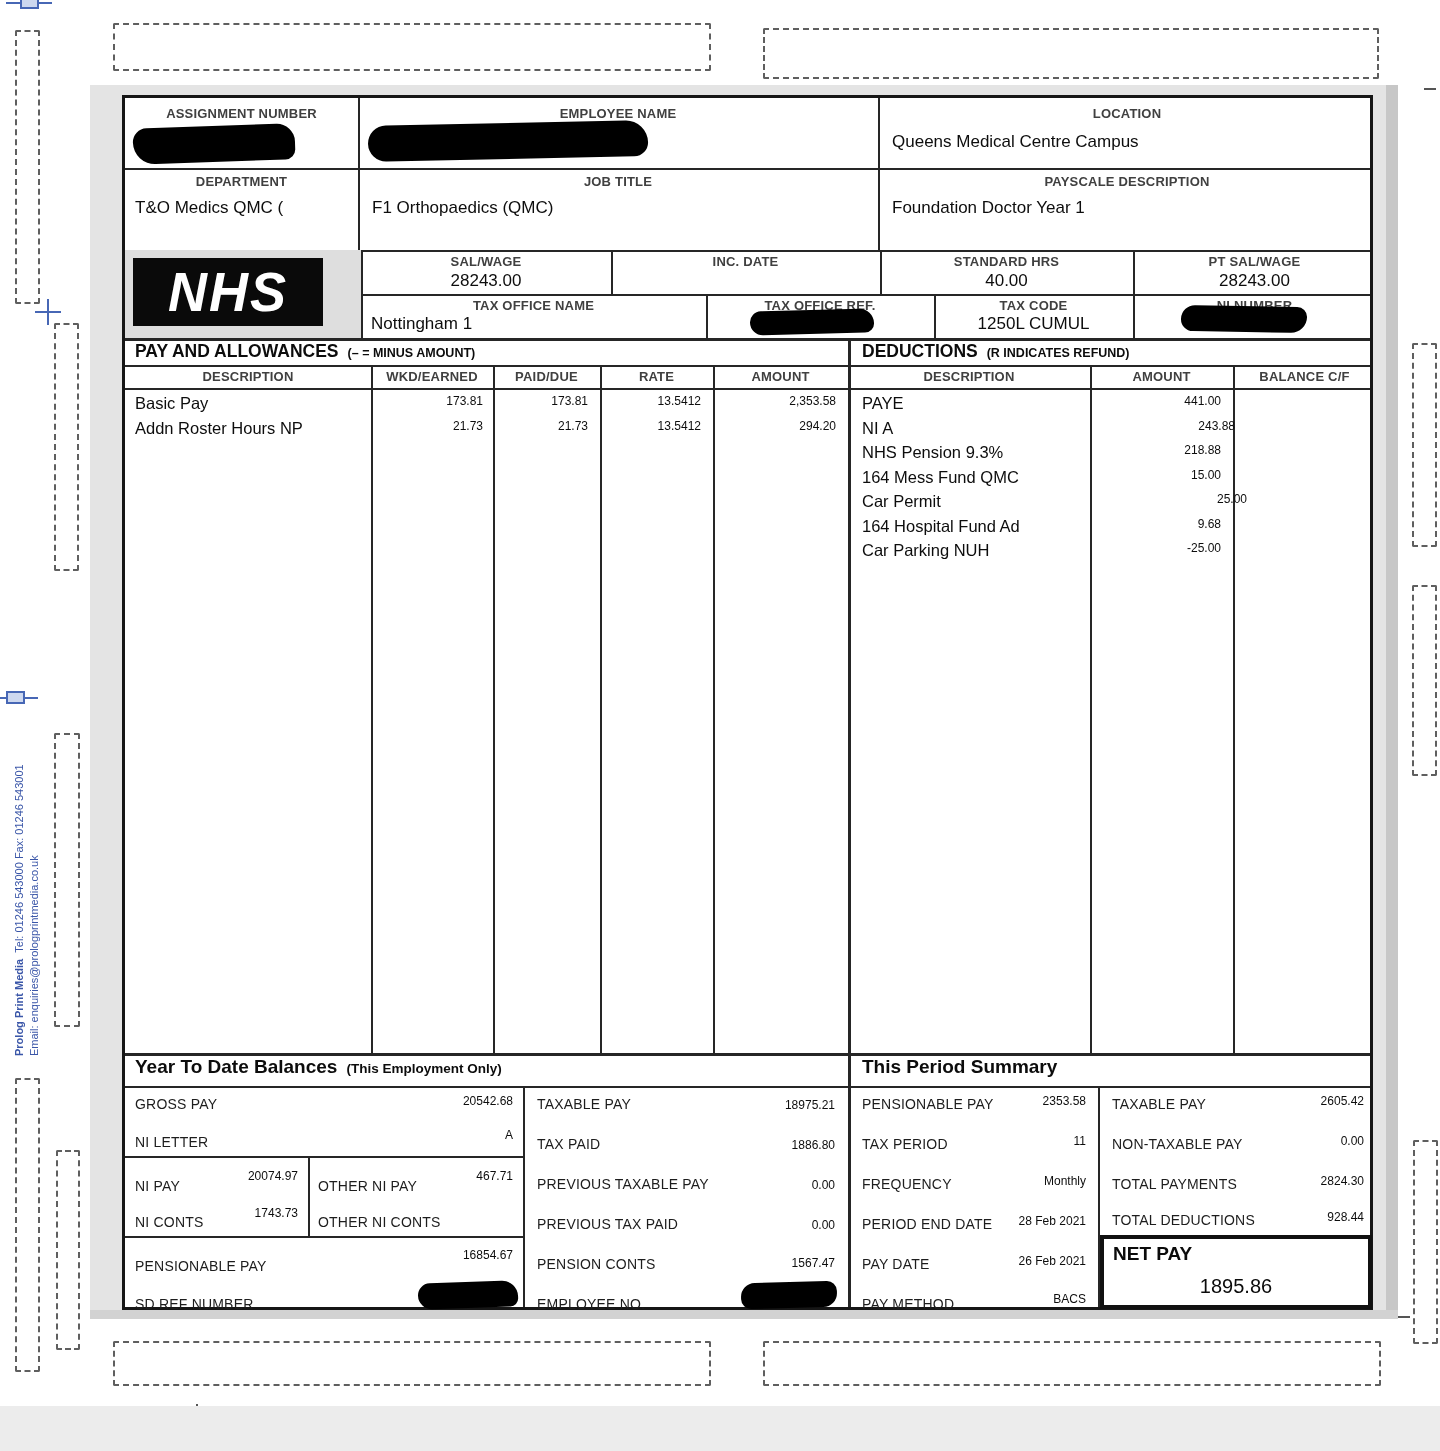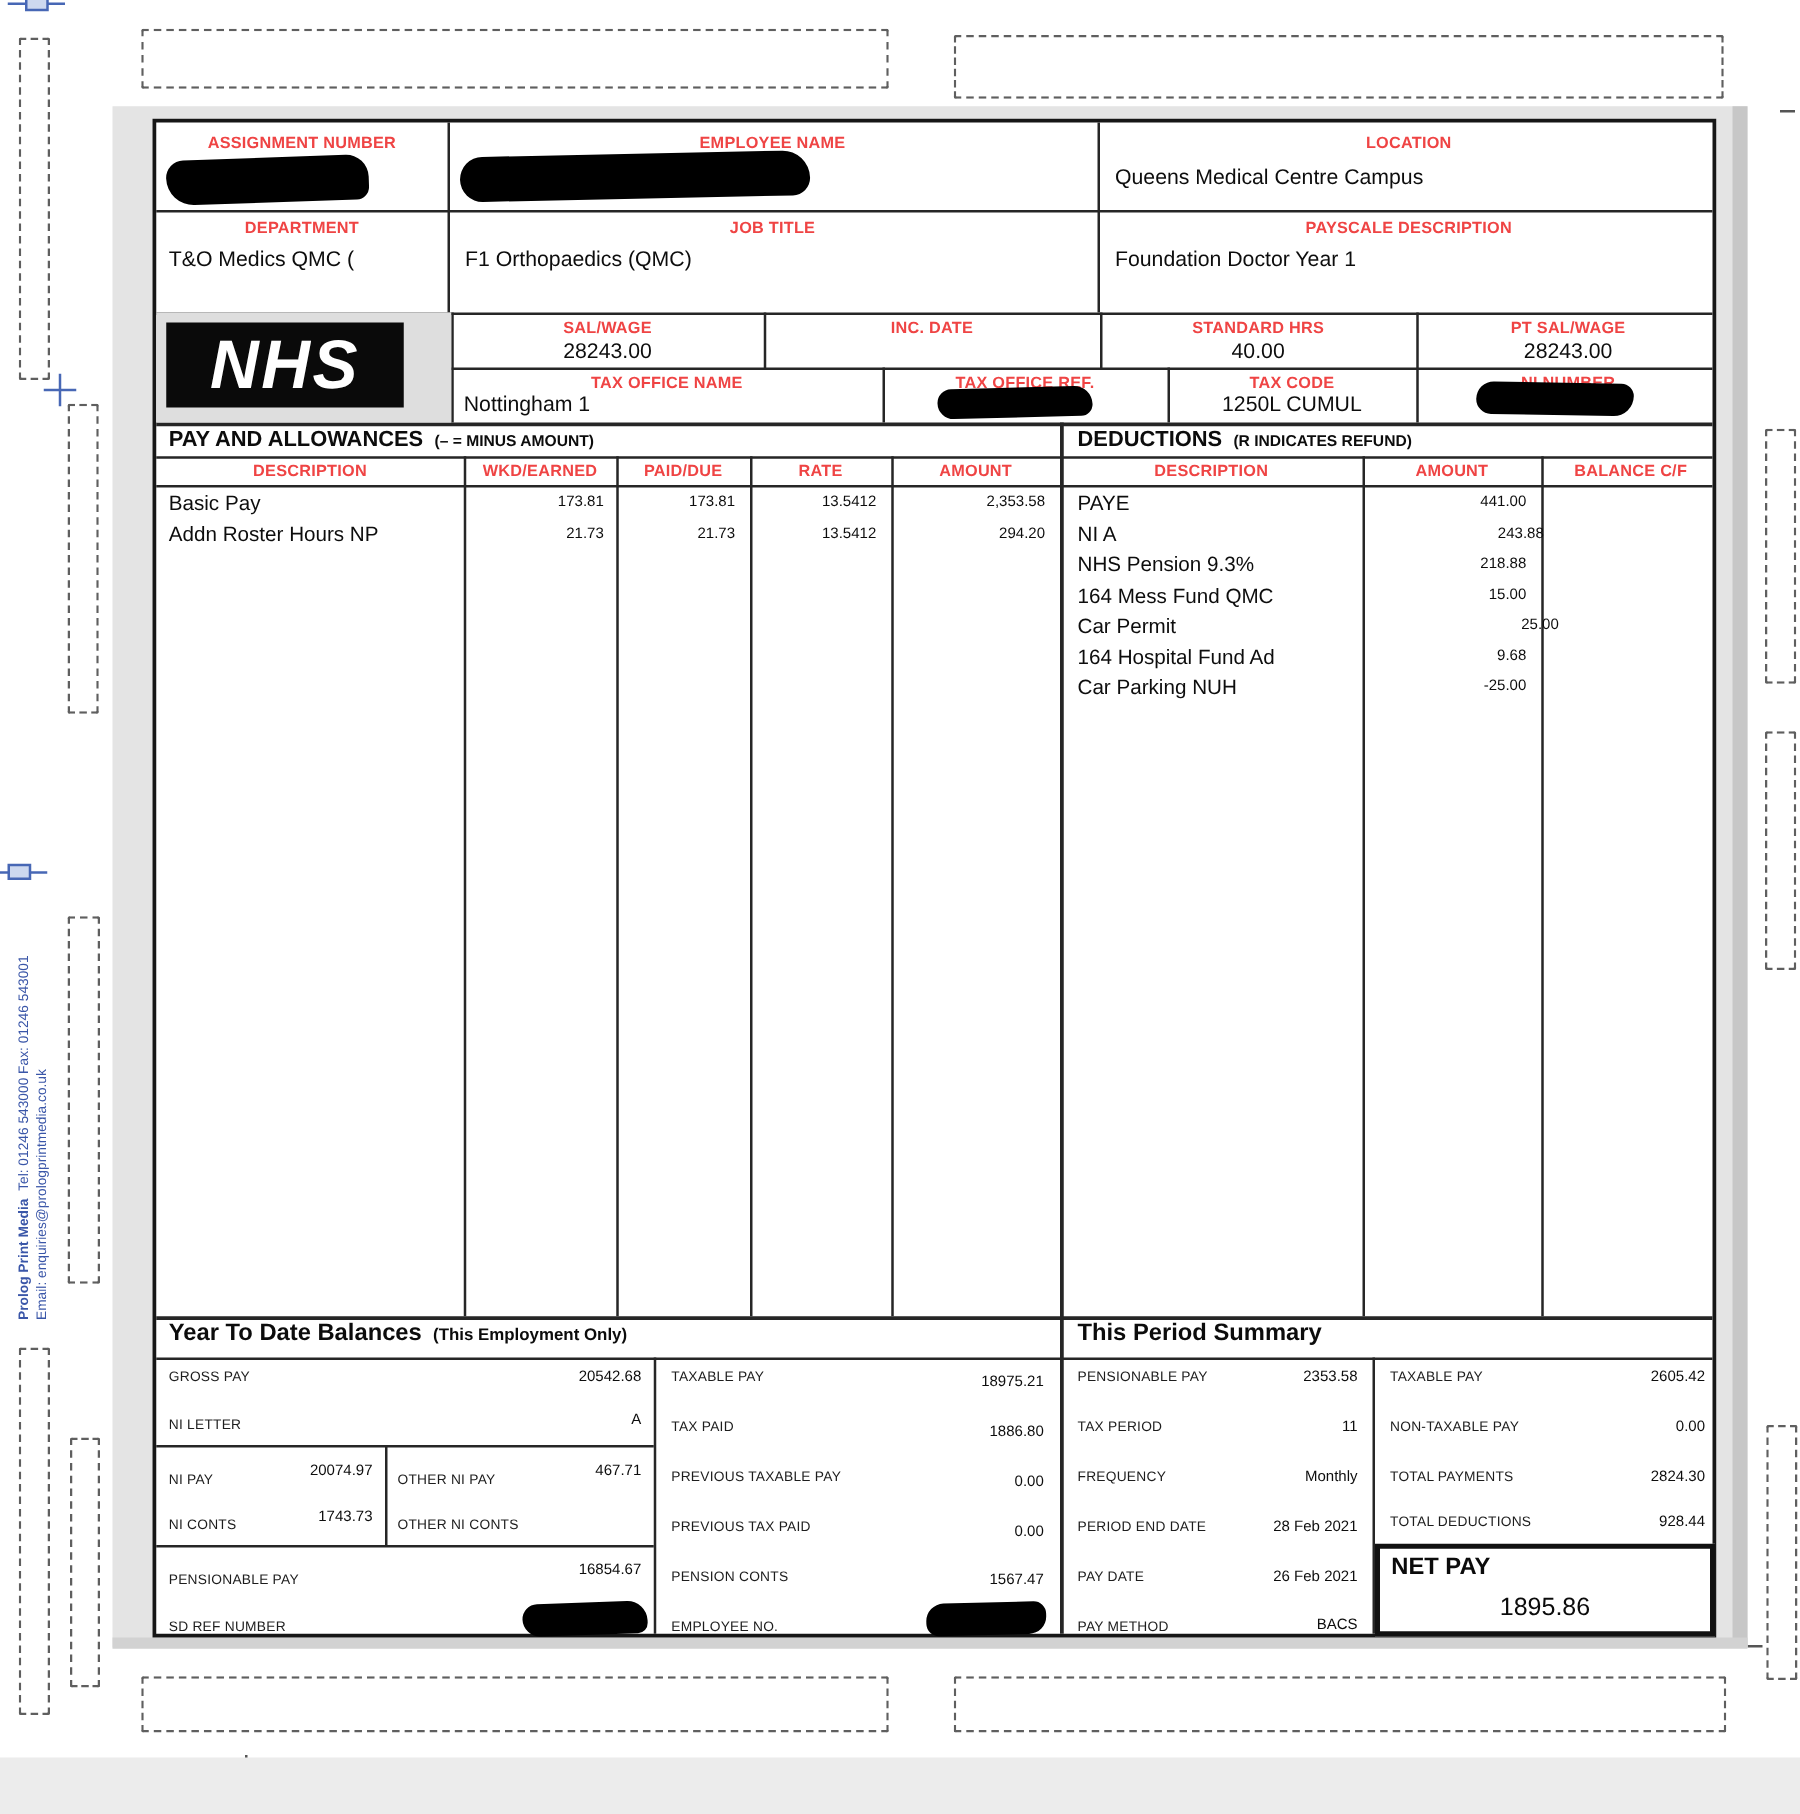--- a/index.html
+++ b/index.html
@@ -12,22 +12,22 @@
   
   .paper{position:absolute;left:90px;top:85px;width:1308px;height:1233px;background:#e4e4e4;}
   .paper-edge-r{position:absolute;left:1386px;top:85px;width:12px;height:1233px;background:#c7c7c7;}
   .paper-edge-b{position:absolute;left:90px;top:1310px;width:1308px;height:9px;background:#d2d2d2;}
   .bottom-strip{position:absolute;left:0;top:1406px;width:1440px;height:45px;background:#ececec;}
   
   .sheet{position:absolute;left:122px;top:95px;width:1251px;height:1215px;background:#fff;
          border:3px solid #161616;box-sizing:border-box;}
   .hl{position:absolute;background:#262626;}
   .vl{position:absolute;background:#262626;}
-  .lbl{position:absolute;font-weight:700;font-size:13px;letter-spacing:.2px;color:#ef4444;text-align:center;}
-  .slbl{position:absolute;font-weight:400;font-size:11px;letter-spacing:.2px;color:#1d1d1d;}
+  .lbl{position:absolute;font-weight:700;font-size:13px;letter-spacing:.2px;color:#404040;text-align:center;}
+  .slbl{position:absolute;font-weight:400;font-size:14px;letter-spacing:.2px;color:#1d1d1d;}
   .val{position:absolute;font-size:17px;color:#0d0d0d;white-space:nowrap;}
   .num{position:absolute;font-size:12px;color:#0d0d0d;text-align:right;white-space:nowrap;}
   .rowtxt{font-size:16.5px;color:#0d0d0d;white-space:nowrap;}
   .sec-title{position:absolute;display:flex;align-items:baseline;gap:9px;white-space:nowrap;}
   .sec-title .big{font-weight:700;font-size:17.5px;color:#0c0c0c;}
   .sec-title .note{font-weight:700;font-size:12.5px;color:#0c0c0c;}
   .sec-title2 .big{font-size:19px;}
   .sec-title2 .note{font-size:13.5px;}
   .blob{position:absolute;background:#000;}
   .nhs-cell{position:absolute;left:0;top:152px;width:236px;height:88px;background:#dedede;}

